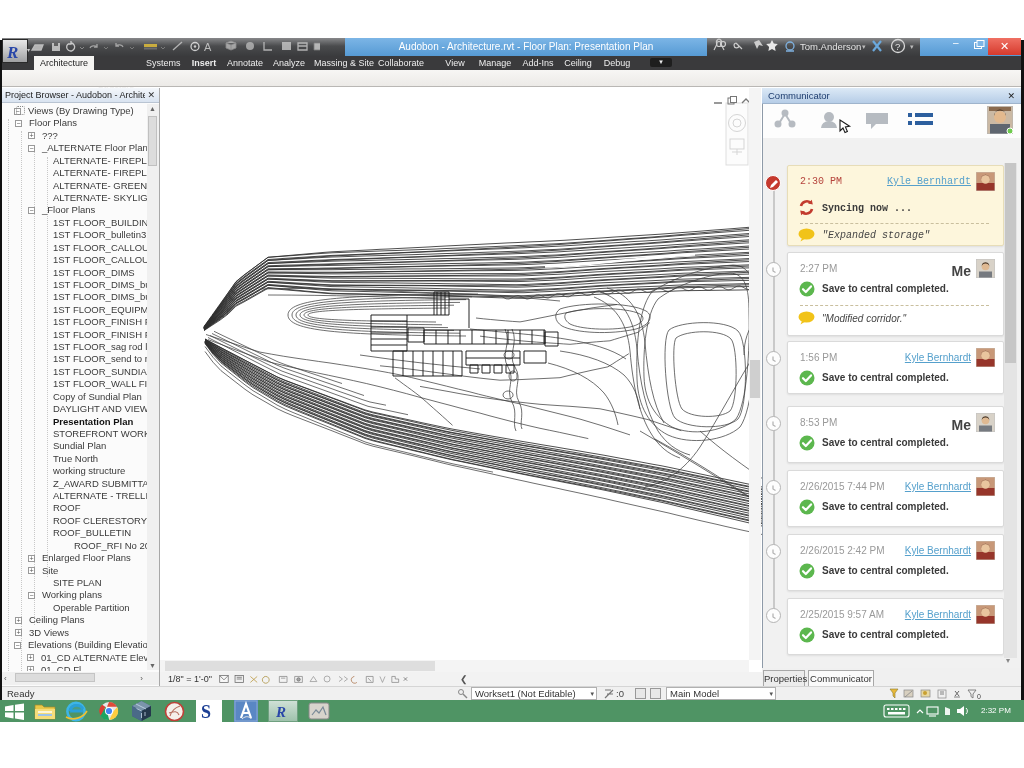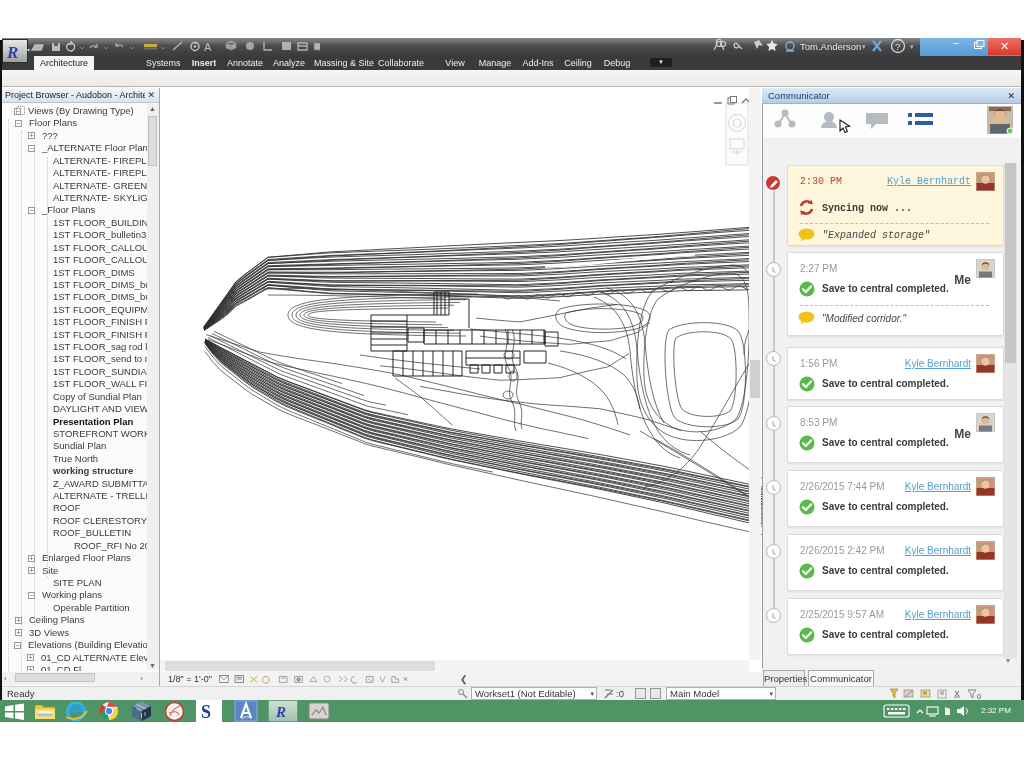--- a/index.html
+++ b/index.html
@@ -47,41 +47,42 @@
 #tabProject { position:absolute; left:128px; top:0; width:130px; height:23px; color:#b9bdc2; font-size:11px; text-align:center; line-height:23px; border-bottom:1px solid #d8d8d8; background:#f4f4f4;}
 #rpbody { left:763px; top:161px; width:258px; height:505px; background:#f1f1f1; overflow:hidden; }
 #rpvscroll { left:1004px; top:163px; width:13px; height:495px; background:#e4e4e4; }
 #rpvthumb { left:1005px; top:163px; width:11px; height:200px; background:#c6c6c6; }
 .card { position:absolute; left:24px; width:217px; background:#fff; border:1px solid #dadada; border-radius:2px; box-shadow:0 1px 2px rgba(0,0,0,0.08); }
 .card.yellow { background:#fdf6dc; border-color:#e7ddb8;font-family:Liberation Mono, monospace; }
 .tl-line { position:absolute; left:10px; width:2px; background:#c9c9c9; }
 .tl-circ { position:absolute; left:3px; width:15px; height:15px; border-radius:50%; background:#fdfdfd; border:1.5px solid #b4b4b4; }
 .time { position:absolute; left:12px; top:10px; font-size:10px; color:#999; }
 .time.red { color:#b5443c; }
-.who { position:absolute; right:32px; top:20px; font-size:12px; color:#444; }
+.who { position:absolute; right:32px; top:10px; font-size:14px; color:#444; }
 .wholink { position:absolute; right:32px; top:10px; font-size:10px; color:#55a0cc; text-decoration:underline; }
 .avatar { position:absolute; right:8px; top:6px; width:19px; height:19px; }
 .msg { position:absolute; left:34px; font-size:10px; font-weight:bold; color:#3a3a3a; }
 .quote { position:absolute; left:34px; font-size:10px; font-style:italic; color:#444; }
 .dash { position:absolute; left:12px; right:14px; border-top:1px dashed #c9bf9e; }
 
 #botTabs { left:762px; top:668px; width:259px; height:18px; background:#f0f0f0; font-size:9.5px; color:#333; }
 .btab { position:absolute; top:2px; height:16px; line-height:15px; text-align:center; border:1px solid #a8a8a8; border-bottom:none; background:#ececec; }
 .btab.sel { background:#fafafa; height:17px; }
 
 #statusbar { left:2px; top:686px; width:1019px; height:14px; background:#f0f0f0; border-top:1px solid #d5d5d5; color:#333; font-size:9.5px; line-height:14px; }
 
 #taskbar { left:0px; top:700px; width:1024px; height:22px; background:#4f9464; }
 #tray { position:absolute; left:880px; top:0px; height:22px; color:#fff; }
 #clock { position:absolute; left:981px; top:2px; font-size:8px; color:#fff; line-height:18px; }
 </style>
 </head>
 <body>
 <div id="stage">
   <div class="abs" id="titlebar"></div>
+  <div class="abs" id="titleblue">Audobon - Architecture.rvt - Floor Plan: Presentation Plan</div>
   <div class="abs" id="titleblue2"></div>
   <div class="abs" id="minmax">
       <span style="position:absolute;left:65px;top:0px;">–</span>
       <svg width="11" height="10" viewBox="0 0 11 10" style="position:absolute;left:86px;top:3px;">
         <rect x="0.5" y="2.5" width="7" height="6" fill="none" stroke="#fff"></rect>
         <rect x="3" y="0.5" width="7" height="6" fill="#7cb5e6" stroke="#fff"></rect>
       </svg>
     </div>
   <div class="abs" id="closebtn">✕</div>
   <div class="abs" style="left:27px;top:46px;width:6px;height:8px;color:#ccc;font-size:6px;z-index:6;">▾</div>
@@ -256,21 +257,21 @@
     <div class="trow" style="left:0;top:322.9px;">
         <span style="position:absolute;left:51px;top:0;">STOREFRONT WORKING</span>
       </div>
     <div class="trow" style="left:0;top:335.3px;">
         <span style="position:absolute;left:51px;top:0;">Sundial Plan</span>
       </div>
     <div class="trow" style="left:0;top:347.8px;">
         <span style="position:absolute;left:51px;top:0;">True North</span>
       </div>
     <div class="trow" style="left:0;top:360.2px;">
-        <span style="position:absolute;left:51px;top:0;font-weight:bold;">working structure</span>
+        <span style="position:absolute;left:51px;top:0;">working structure</span>
       </div>
     <div class="trow" style="left:0;top:372.6px;">
         <span style="position:absolute;left:51px;top:0;">Z_AWARD SUBMITTAL PI</span>
       </div>
     <div class="trow" style="left:0;top:385.0px;">
         <span style="position:absolute;left:51px;top:0;">ALTERNATE - TRELLIS</span>
       </div>
     <div class="trow" style="left:0;top:397.4px;">
         <span style="position:absolute;left:51px;top:0;">ROOF</span>
       </div>
@@ -562,21 +563,21 @@
         <div class="dash" style="top:52px;"></div>
         <div style="position:absolute;left:10px;top:58px;"><svg width="17" height="14" viewBox="0 0 17 14">
             <ellipse cx="8.5" cy="6" rx="8" ry="5.5" fill="#f1c319"></ellipse>
             <path d="M4,10 l-1.5,3.5 4,-2.5 Z" fill="#f1c319"></path>
           </svg></div>
         <div class="quote" style="top:60px;">"Modified corridor."</div>
       </div>
     <div class="tl-circ" style="top:101px;"><svg width="12" height="12" viewBox="0 0 12 12">
           <path d="M6,2.5 v3.5 l2.5,1.5" stroke="#b0b0b0" stroke-width="1.2" fill="none"></path>
         </svg></div>
-    <div class="card" style="top:180px;height:53px;margin-top:6px;">
+    <div class="card" style="top:180px;height:53px;">
         <div class="time ">1:56 PM</div>
         <div class="wholink">Kyle Bernhardt</div>
         <div class="avatar"><svg width="19" height="19" viewBox="0 0 19 19">
             <rect width="19" height="19" fill="#c89878"></rect>
             <rect x="0" y="11" width="19" height="8" fill="#96352a"></rect>
             <circle cx="9.5" cy="7.5" r="4.2" fill="#e9c59e"></circle>
             <path d="M4.8,7.5 a4.7,4.5 0 0 1 9.4,0 l-0.8,-2.8 a4.4,3.6 0 0 0 -7.8,0 Z" fill="#4a2e1e"></path>
             <rect x="0" y="0" width="19" height="19" fill="none" stroke="#c8b8a8" stroke-width="1"></rect>
           </svg></div>
         <div style="position:absolute;left:10px;top:27px;"><svg width="18" height="18" viewBox="0 0 18 18">

